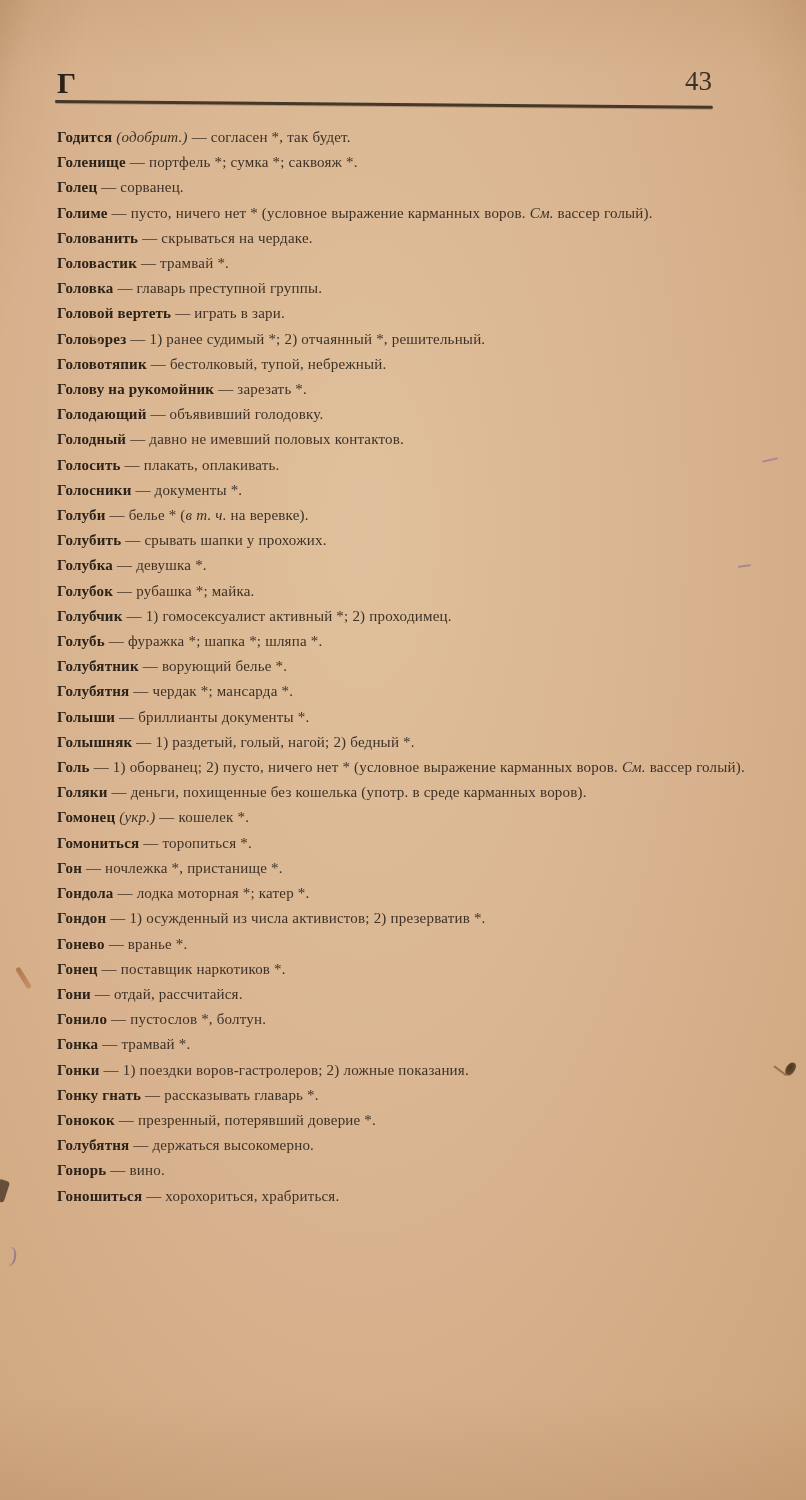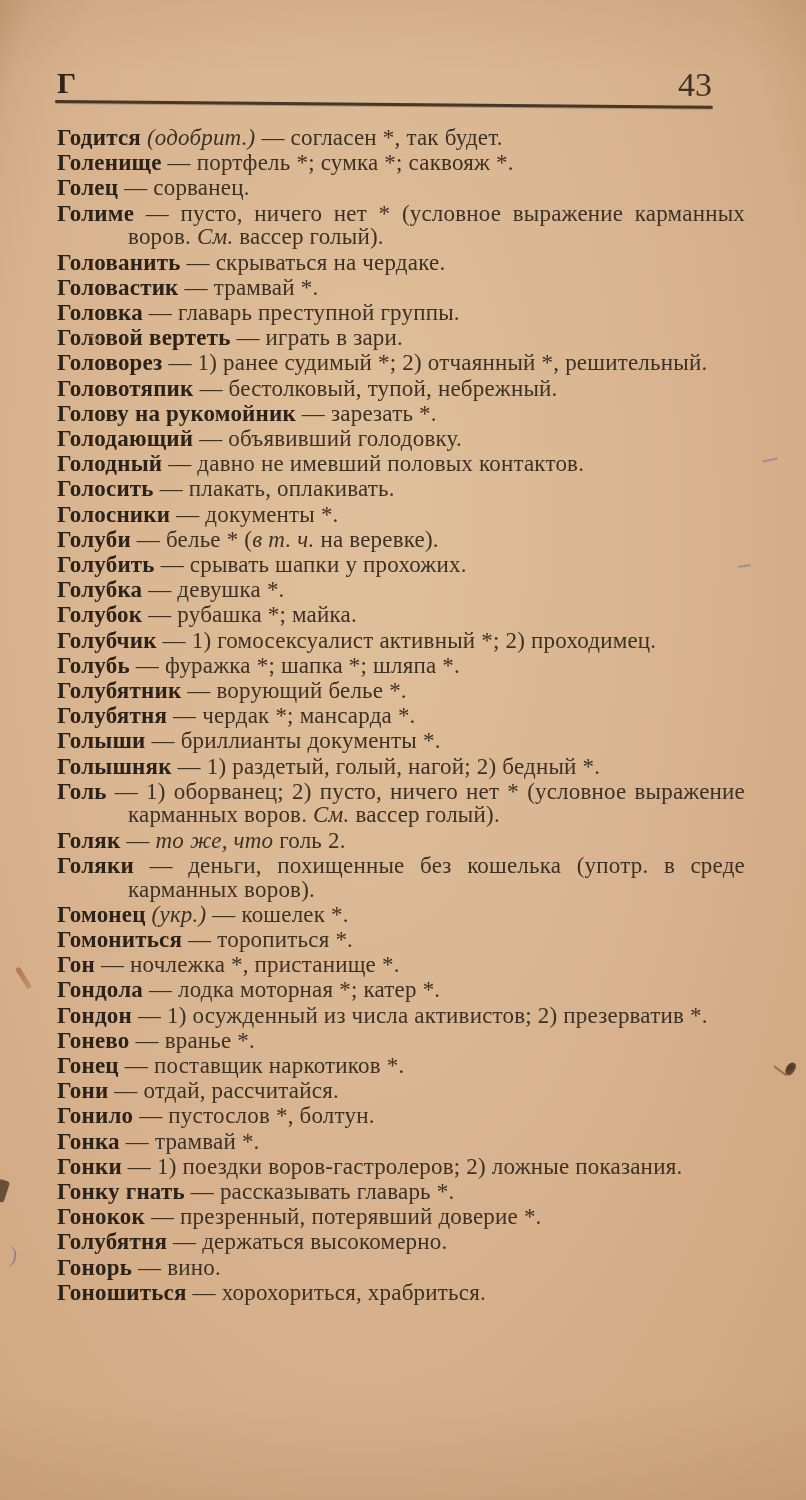--- a/index.html
+++ b/index.html
@@ -28,35 +28,35 @@
     overflow:hidden;
     color:var(--ink);
   }
   .section-letter{
     position:absolute;left:57px;top:66px;
     font-size:30px;font-weight:700;color:var(--ink-bold);
     letter-spacing:1px;
   }
   .page-number{
     position:absolute;top:66px;right:94px;
-    font-size:34px;color:var(--ink);
+    font-size:27px;color:var(--ink);
   }
   .header-rule{
     position:absolute;left:55px;top:100px;
     width:658px;height:2.6px;
     background:var(--rule);
     transform:rotate(0.5deg);
     transform-origin:left center;
     border-radius:2px;
     box-shadow:0 1px 0 rgba(60,45,30,0.25);
   }
   .entries{
     position:absolute;left:57px;top:126px;
     width:688px;
-    font-size:23px;
+    font-size:15px;
     line-height:23.7px;
     letter-spacing:0.2px;
   }
   .entry{
     text-align:justify;
     padding-left:71px;
     text-indent:-71px;
     margin-bottom:1.5px;
   }
   .entry .b{font-weight:700;color:var(--ink-bold);}
@@ -132,21 +132,20 @@
       <div class="entry"><span class="b">Голубить</span><span> — срывать шапки у прохожих.</span></div>
       <div class="entry"><span class="b">Голубка</span><span> — девушка *.</span></div>
       <div class="entry"><span class="b">Голубок</span><span> — рубашка *; майка.</span></div>
       <div class="entry"><span class="b">Голубчик</span><span> — 1) гомосексуалист активный *; 2) проходи­мец.</span></div>
       <div class="entry"><span class="b">Голубь</span><span> — фуражка *; шапка *; шляпа *.</span></div>
       <div class="entry"><span class="b">Голубятник</span><span> — ворующий белье *.</span></div>
       <div class="entry"><span class="b">Голубятня</span><span> — чердак *; мансарда *.</span></div>
       <div class="entry"><span class="b">Голыши</span><span> — бриллианты документы *.</span></div>
       <div class="entry"><span class="b">Голышняк</span><span> — 1) раздетый, голый, нагой; 2) бедный *.</span></div>
       <div class="entry"><span class="b">Голь</span><span> — 1) оборванец; 2) пусто, ничего нет * (условное выражение карманных воров. </span><span class="i">См.</span><span> вассер голый).</span></div>
-      <div class="entry"><span class="b">Голяк</span><span> — </span><span class="i">то же, что</span><span> голь 2.</span></div>
       <div class="entry"><span class="b">Голяки</span><span> — деньги, похищенные без кошелька (употр. в среде карманных воров).</span></div>
       <div class="entry"><span class="b">Гомонец</span><span> </span><span class="i">(укр.)</span><span> — кошелек *.</span></div>
       <div class="entry"><span class="b">Гомониться</span><span> — торопиться *.</span></div>
       <div class="entry"><span class="b">Гон</span><span> — ночлежка *, пристанище *.</span></div>
       <div class="entry"><span class="b">Гондола</span><span> — лодка моторная *; катер *.</span></div>
       <div class="entry"><span class="b">Гондон</span><span> — 1) осужденный из числа активистов; 2) пре­зерватив *.</span></div>
       <div class="entry"><span class="b">Гонево</span><span> — вранье *.</span></div>
       <div class="entry"><span class="b">Гонец</span><span> — поставщик наркотиков *.</span></div>
       <div class="entry"><span class="b">Гони</span><span> — отдай, рассчитайся.</span></div>
       <div class="entry"><span class="b">Гонило</span><span> — пустослов *, болтун.</span></div>

